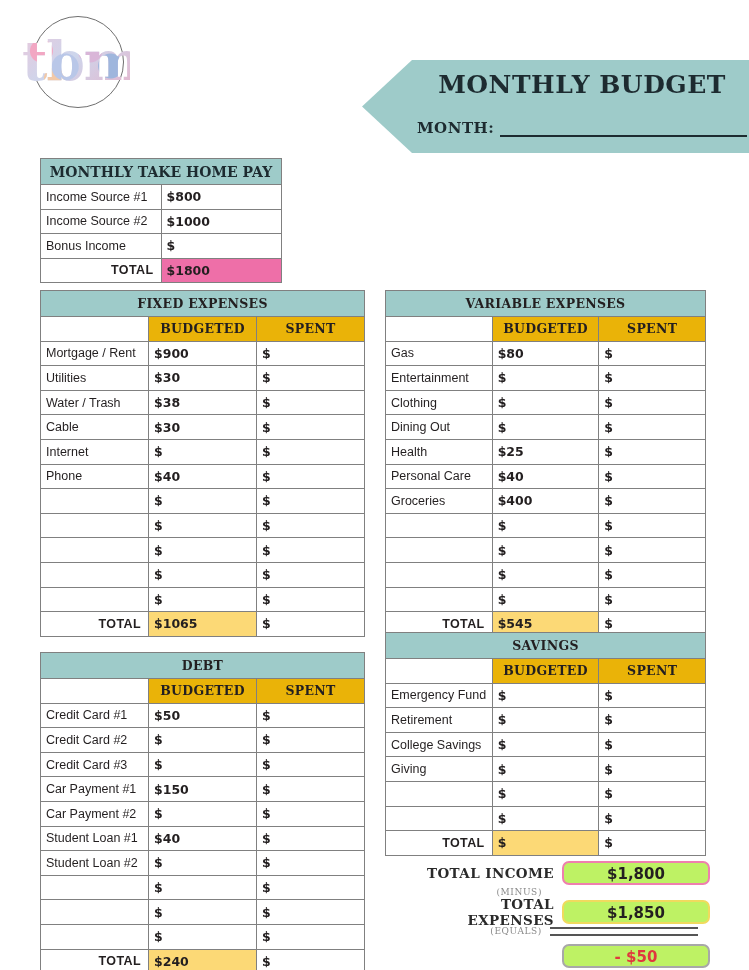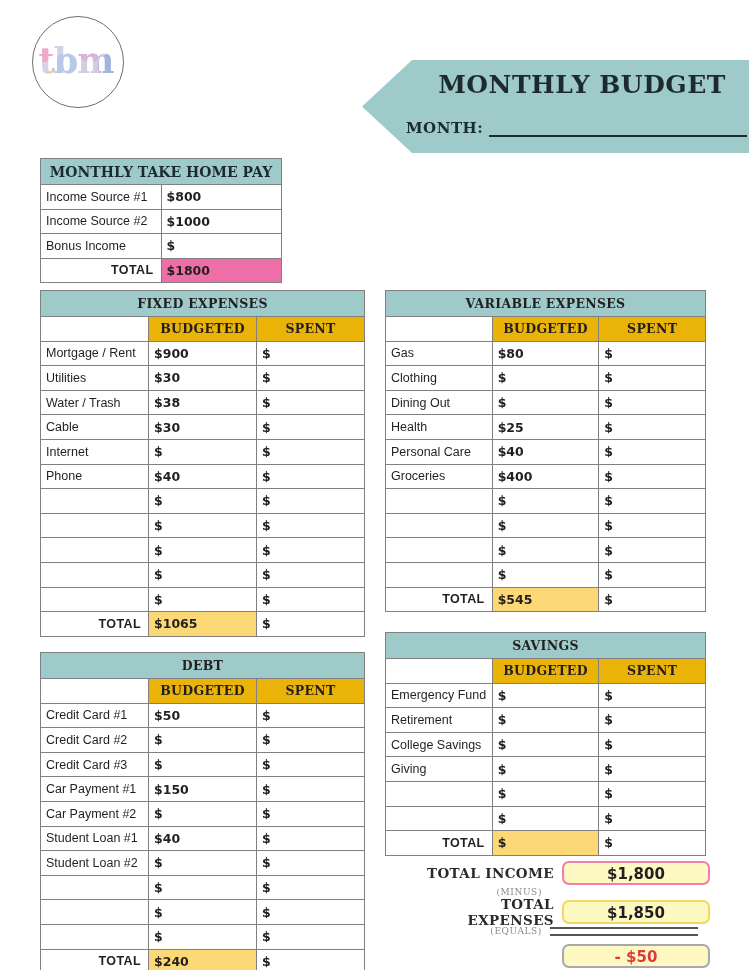--- a/index.html
+++ b/index.html
@@ -35,21 +35,21 @@
     box-sizing: border-box;
   }
   #logo-text {
     position: absolute;
     left: 0px;
     top: 22px;
     width: 108px;
     text-align: center;
     font-family: "DejaVu Serif", serif;
     font-weight: 700;
-    font-size: 35px;
+    font-size: 55px;
     line-height: 50px;
     letter-spacing: -1px;
     background-image:
       radial-gradient(circle at 18% 30%, #f2a7c3 0 11px, transparent 12px),
       radial-gradient(circle at 40% 62%, #b9c7e8 0 13px, transparent 14px),
       radial-gradient(circle at 63% 28%, #d9b6d8 0 12px, transparent 13px),
       radial-gradient(circle at 82% 60%, #9fb6dd 0 12px, transparent 13px),
       radial-gradient(circle at 30% 85%, #f3c9a7 0 10px, transparent 11px),
       linear-gradient(140deg, #e7c9dd 0%, #cdd6ec 45%, #e3b8cf 100%);
     -webkit-background-clip: text;
@@ -75,21 +75,21 @@
     width: 320px;
     text-align: center;
     font-family: "DejaVu Serif", serif;
     font-weight: 700;
     font-size: 25px;
     letter-spacing: 0.5px;
     color: #1d2b30;
   }
   #month-row {
     position: absolute;
-    left: 44px;
+    left: 55px;
     top: 59px;
     right: 2px;
     display: flex;
     align-items: flex-end;
   }
   #month-label {
     font-family: "DejaVu Serif", serif;
     font-weight: 700;
     font-size: 15px;
     letter-spacing: 0.5px;
@@ -204,21 +204,21 @@
   .sum-box {
     width: 148px;
     height: 24px;
     line-height: 22px;
     text-align: center;
     border-radius: 7px;
     font-family: "DejaVu Sans", sans-serif;
     font-weight: 700;
     font-size: 15px;
     box-sizing: border-box;
-    background: #fef9c3;
+    background: #bef264;
   }
   .box-pink   { border: 2.5px solid #ef7fae; }
   .box-yellow { border: 2.5px solid #f0da5e; }
   .box-gray   { border: 2.5px solid #a8a8a8; color: #e0383e; }
   .sum-sub {
     text-align: right;
     width: 148px;
     padding-right: 8px;
     box-sizing: border-box;
     font-family: "DejaVu Serif", serif;
@@ -360,20 +360,25 @@
         <td class="blank-head" style="width:130px"></td>
         <td class="col-head" style="width:94px">BUDGETED</td>
         <td class="col-head">SPENT</td>
       </tr>
       <tr>
         <td>Gas</td>
         <td class="money">$80</td>
         <td class="money">$</td>
       </tr>
       <tr>
+        <td>Entertainment</td>
+        <td class="money">$</td>
+        <td class="money">$</td>
+      </tr>
+      <tr>
         <td>Clothing</td>
         <td class="money">$</td>
         <td class="money">$</td>
       </tr>
       <tr>
         <td>Dining Out</td>
         <td class="money">$</td>
         <td class="money">$</td>
       </tr>
       <tr>

